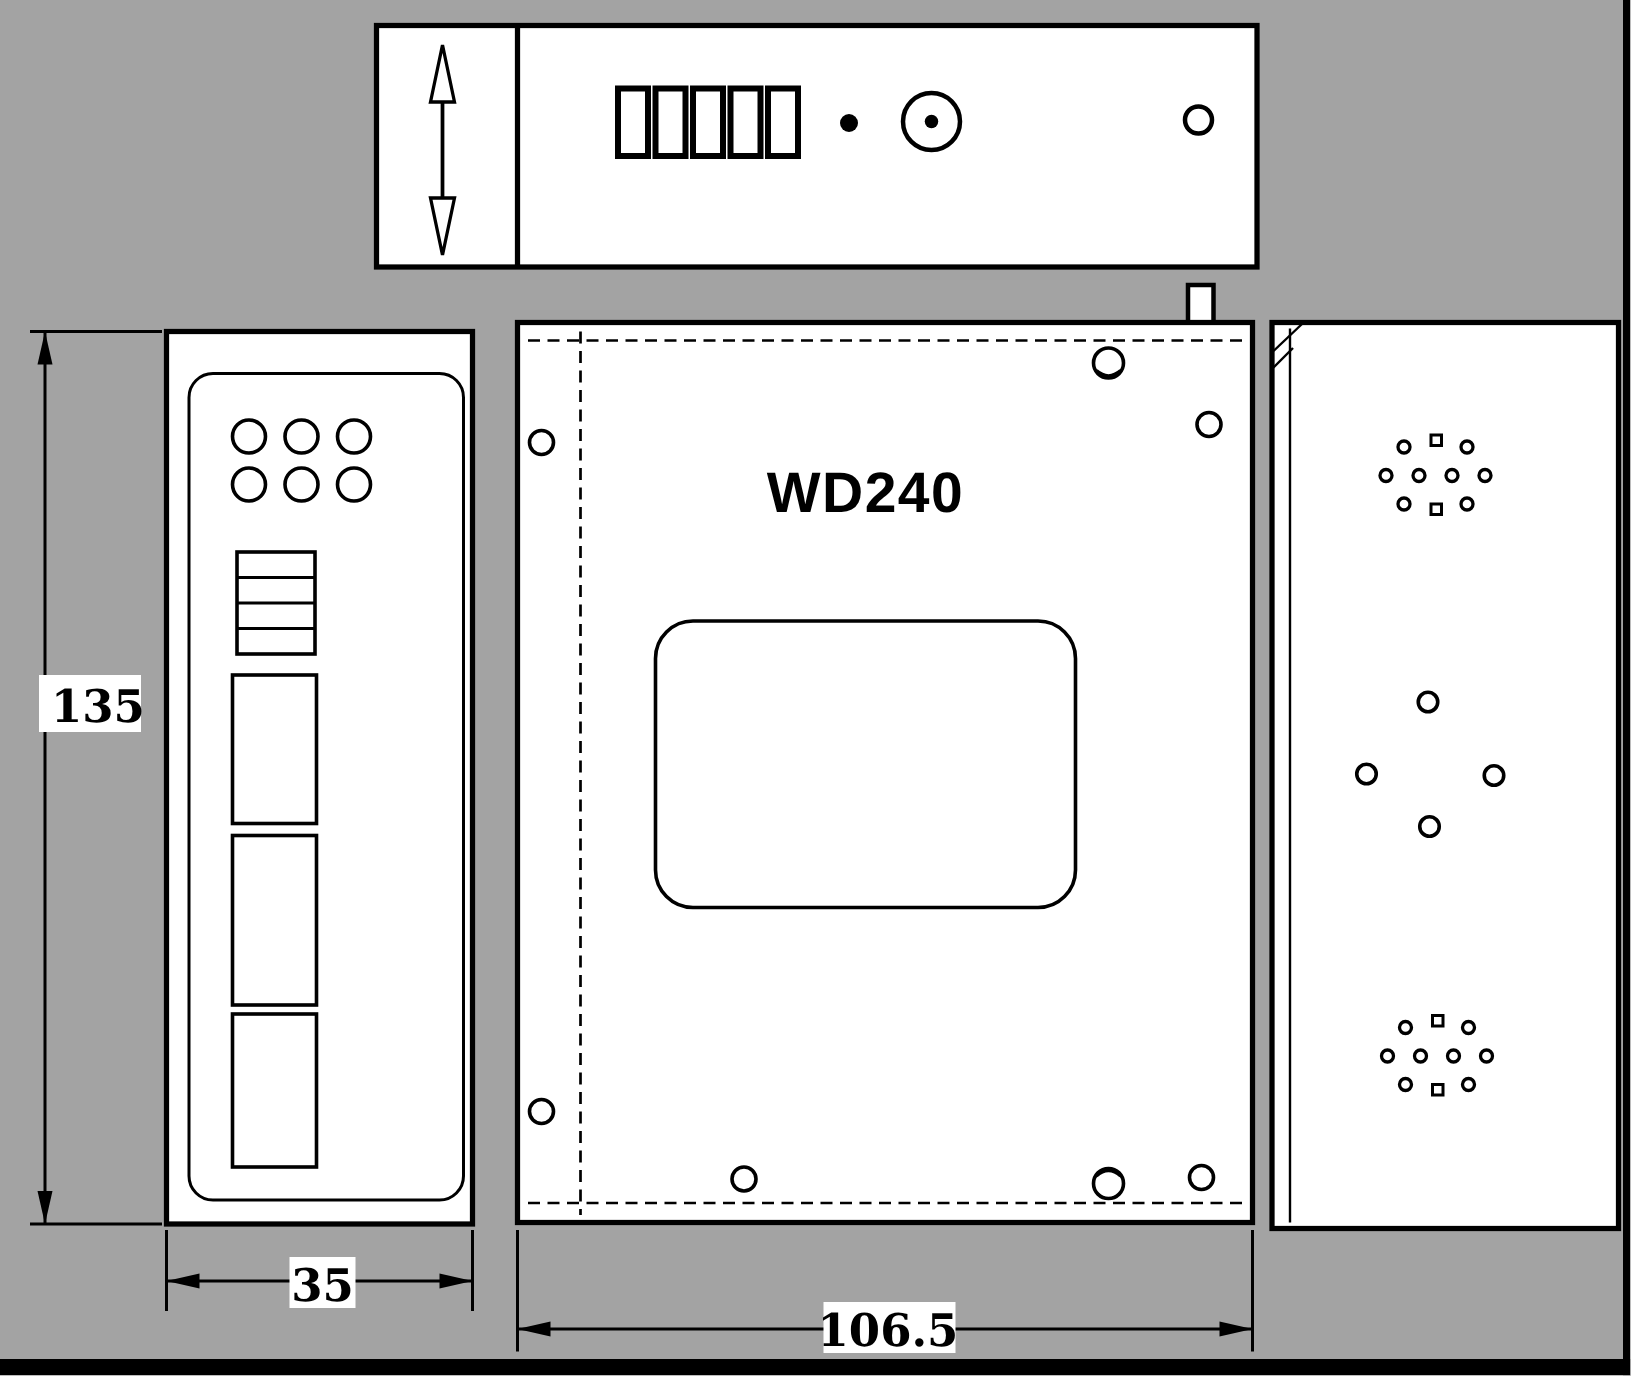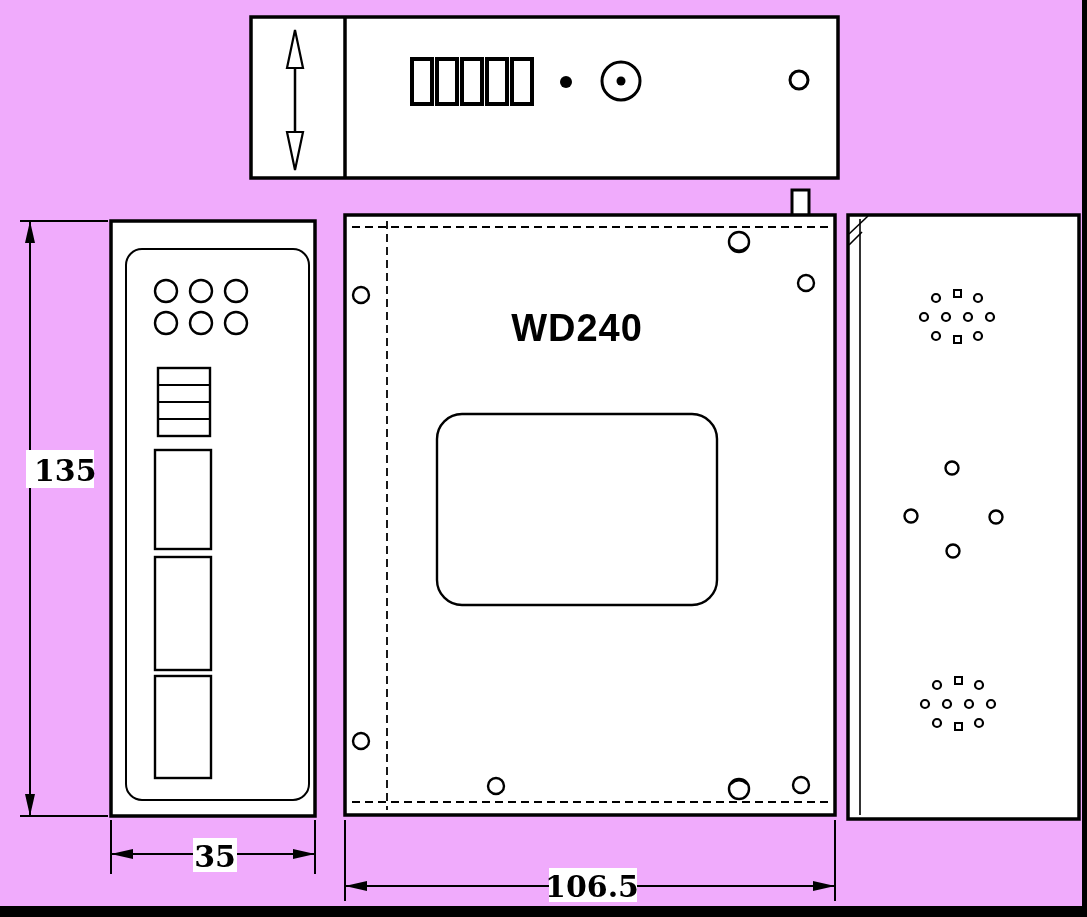--- a/index.html
+++ b/index.html
@@ -4,21 +4,21 @@
 <style>
   html, body {
     margin: 0;
     padding: 0;
     background: #ffffff;
   }
   .canvas {
     position: relative;
     width: 1087px;
     height: 917px;
-    background: #f0abfc;
+    background: #a3a3a3;
     overflow: hidden;
   }
   svg { display: block; }
   .ln   { stroke: #000000; fill: none; }
   .lnw4 { stroke-width: 3.5; }
   .lnw3 { stroke-width: 3; }
   .lnw2 { stroke-width: 2.4; }
   .lnw1 { stroke-width: 2; }
   .thin { stroke-width: 1.6; }
   .dash { stroke-width: 1.8; stroke-dasharray: 8 5; }

